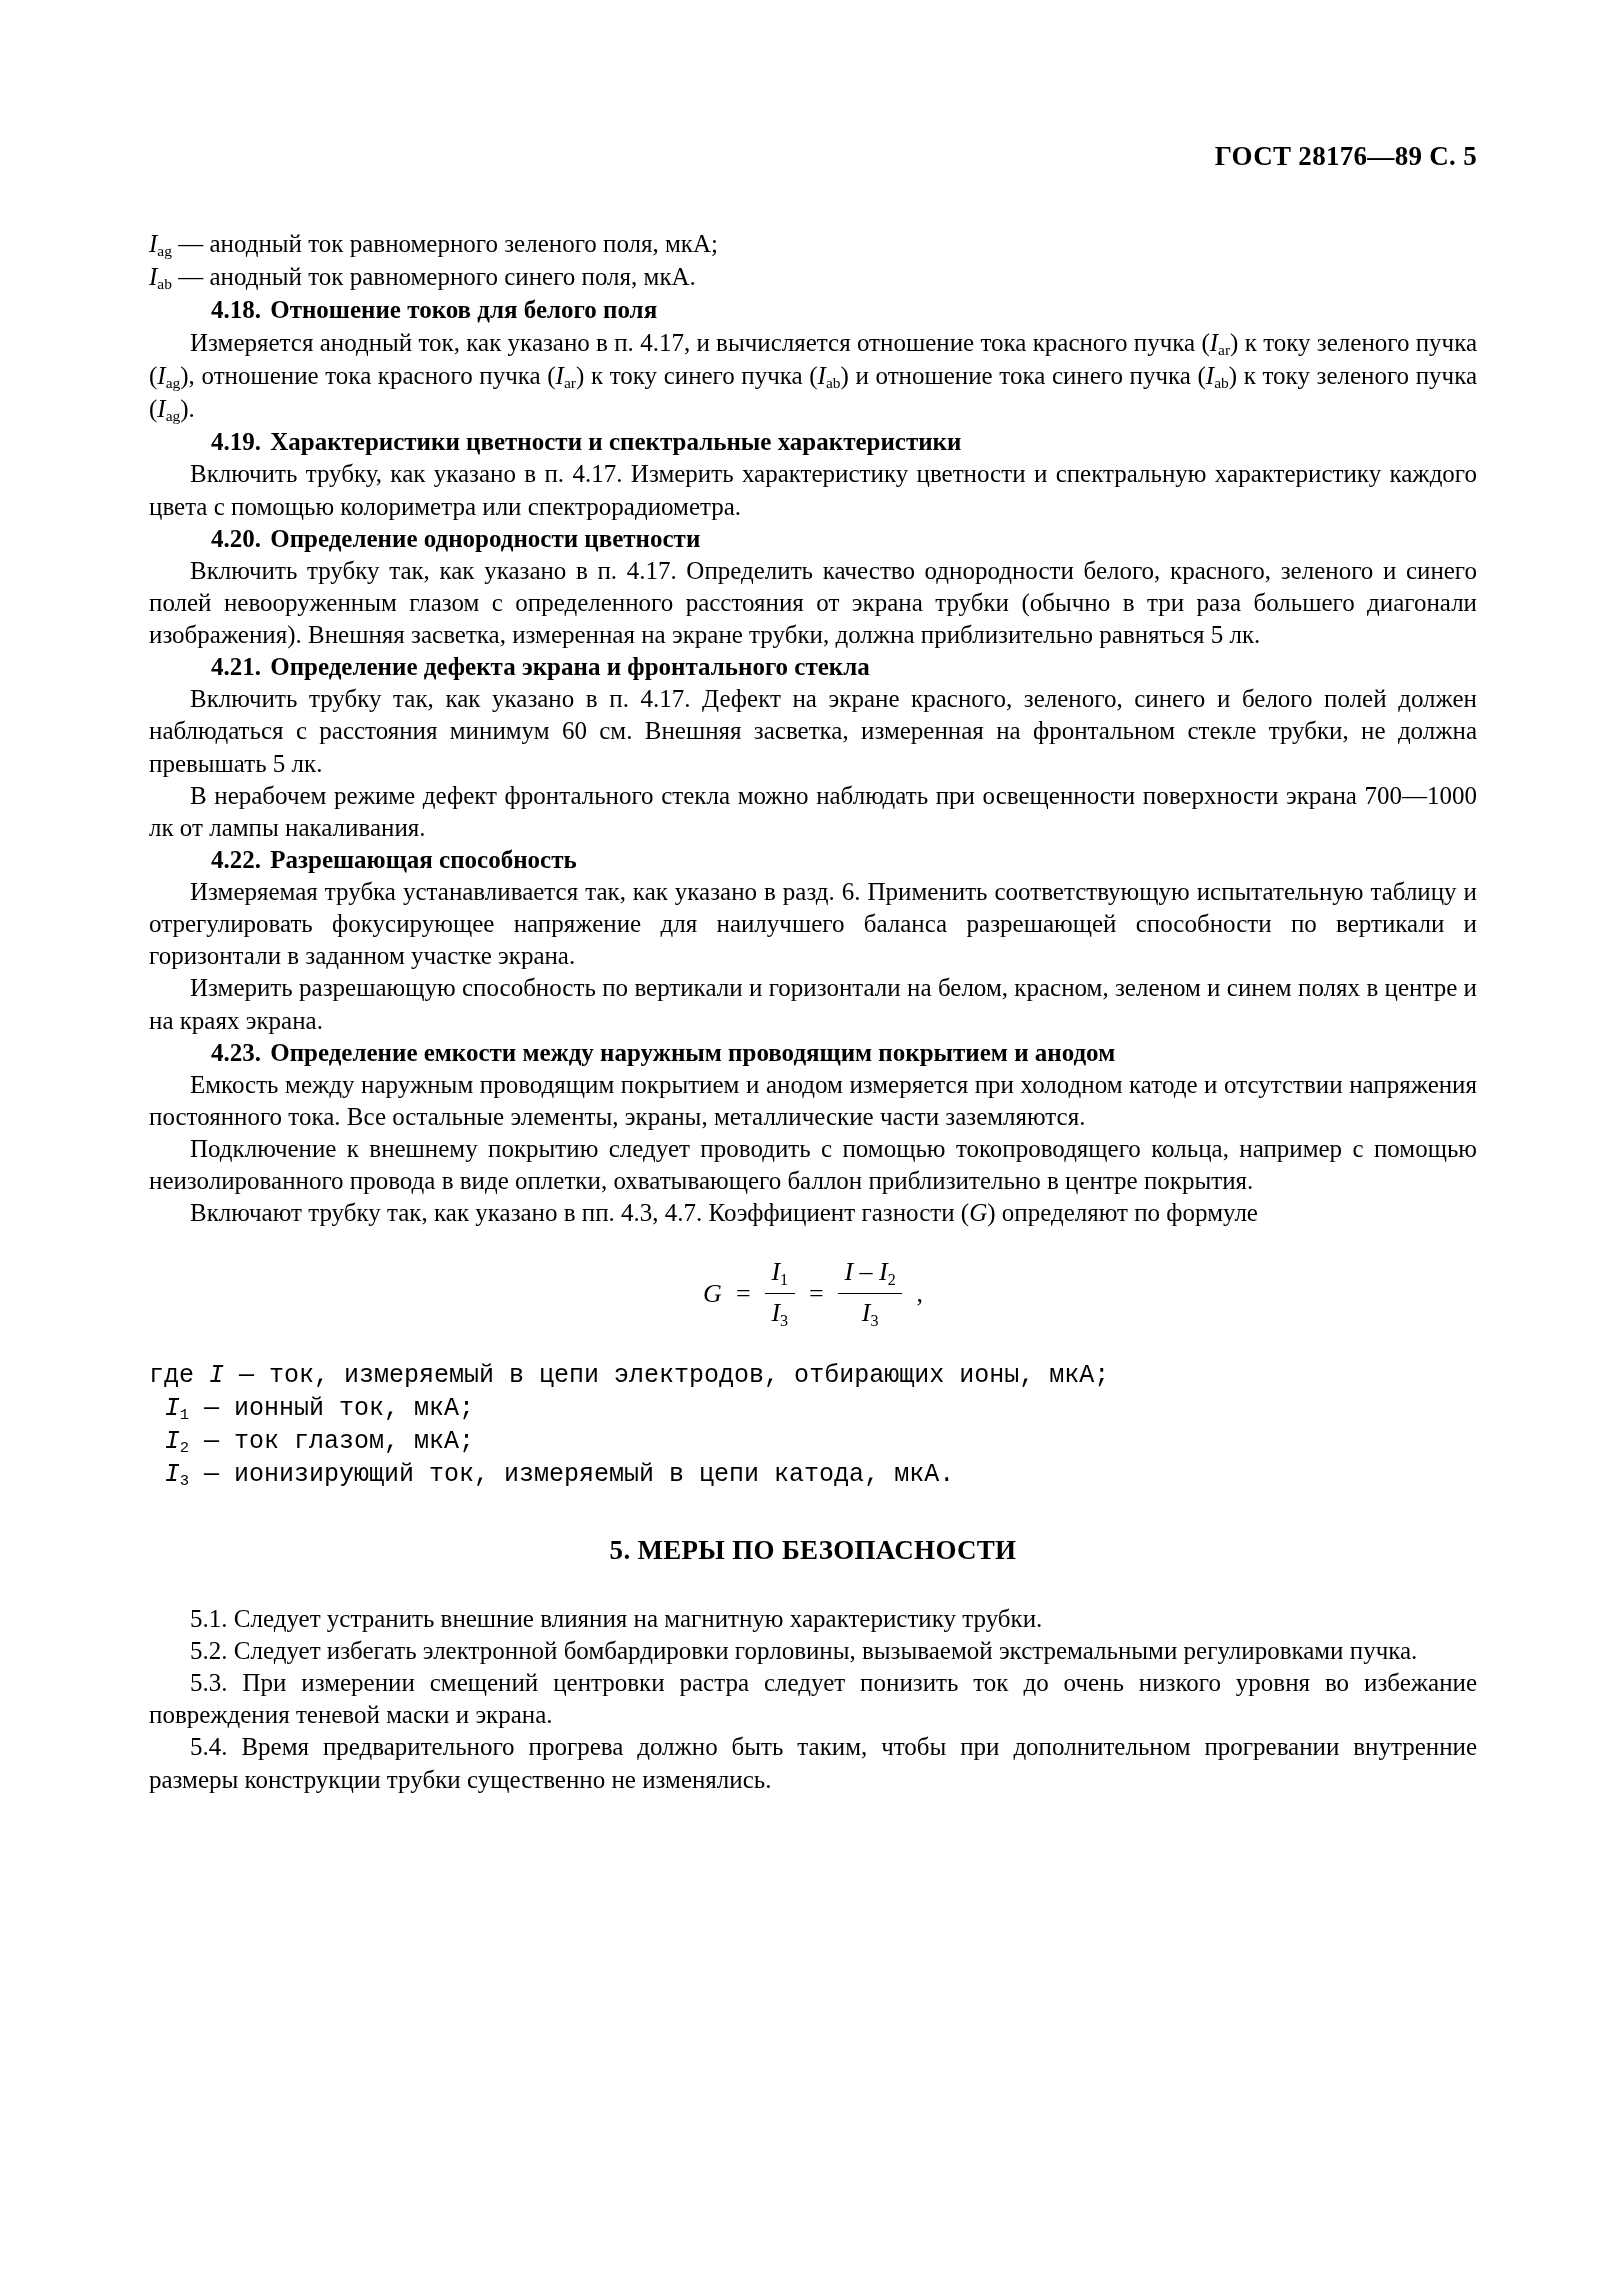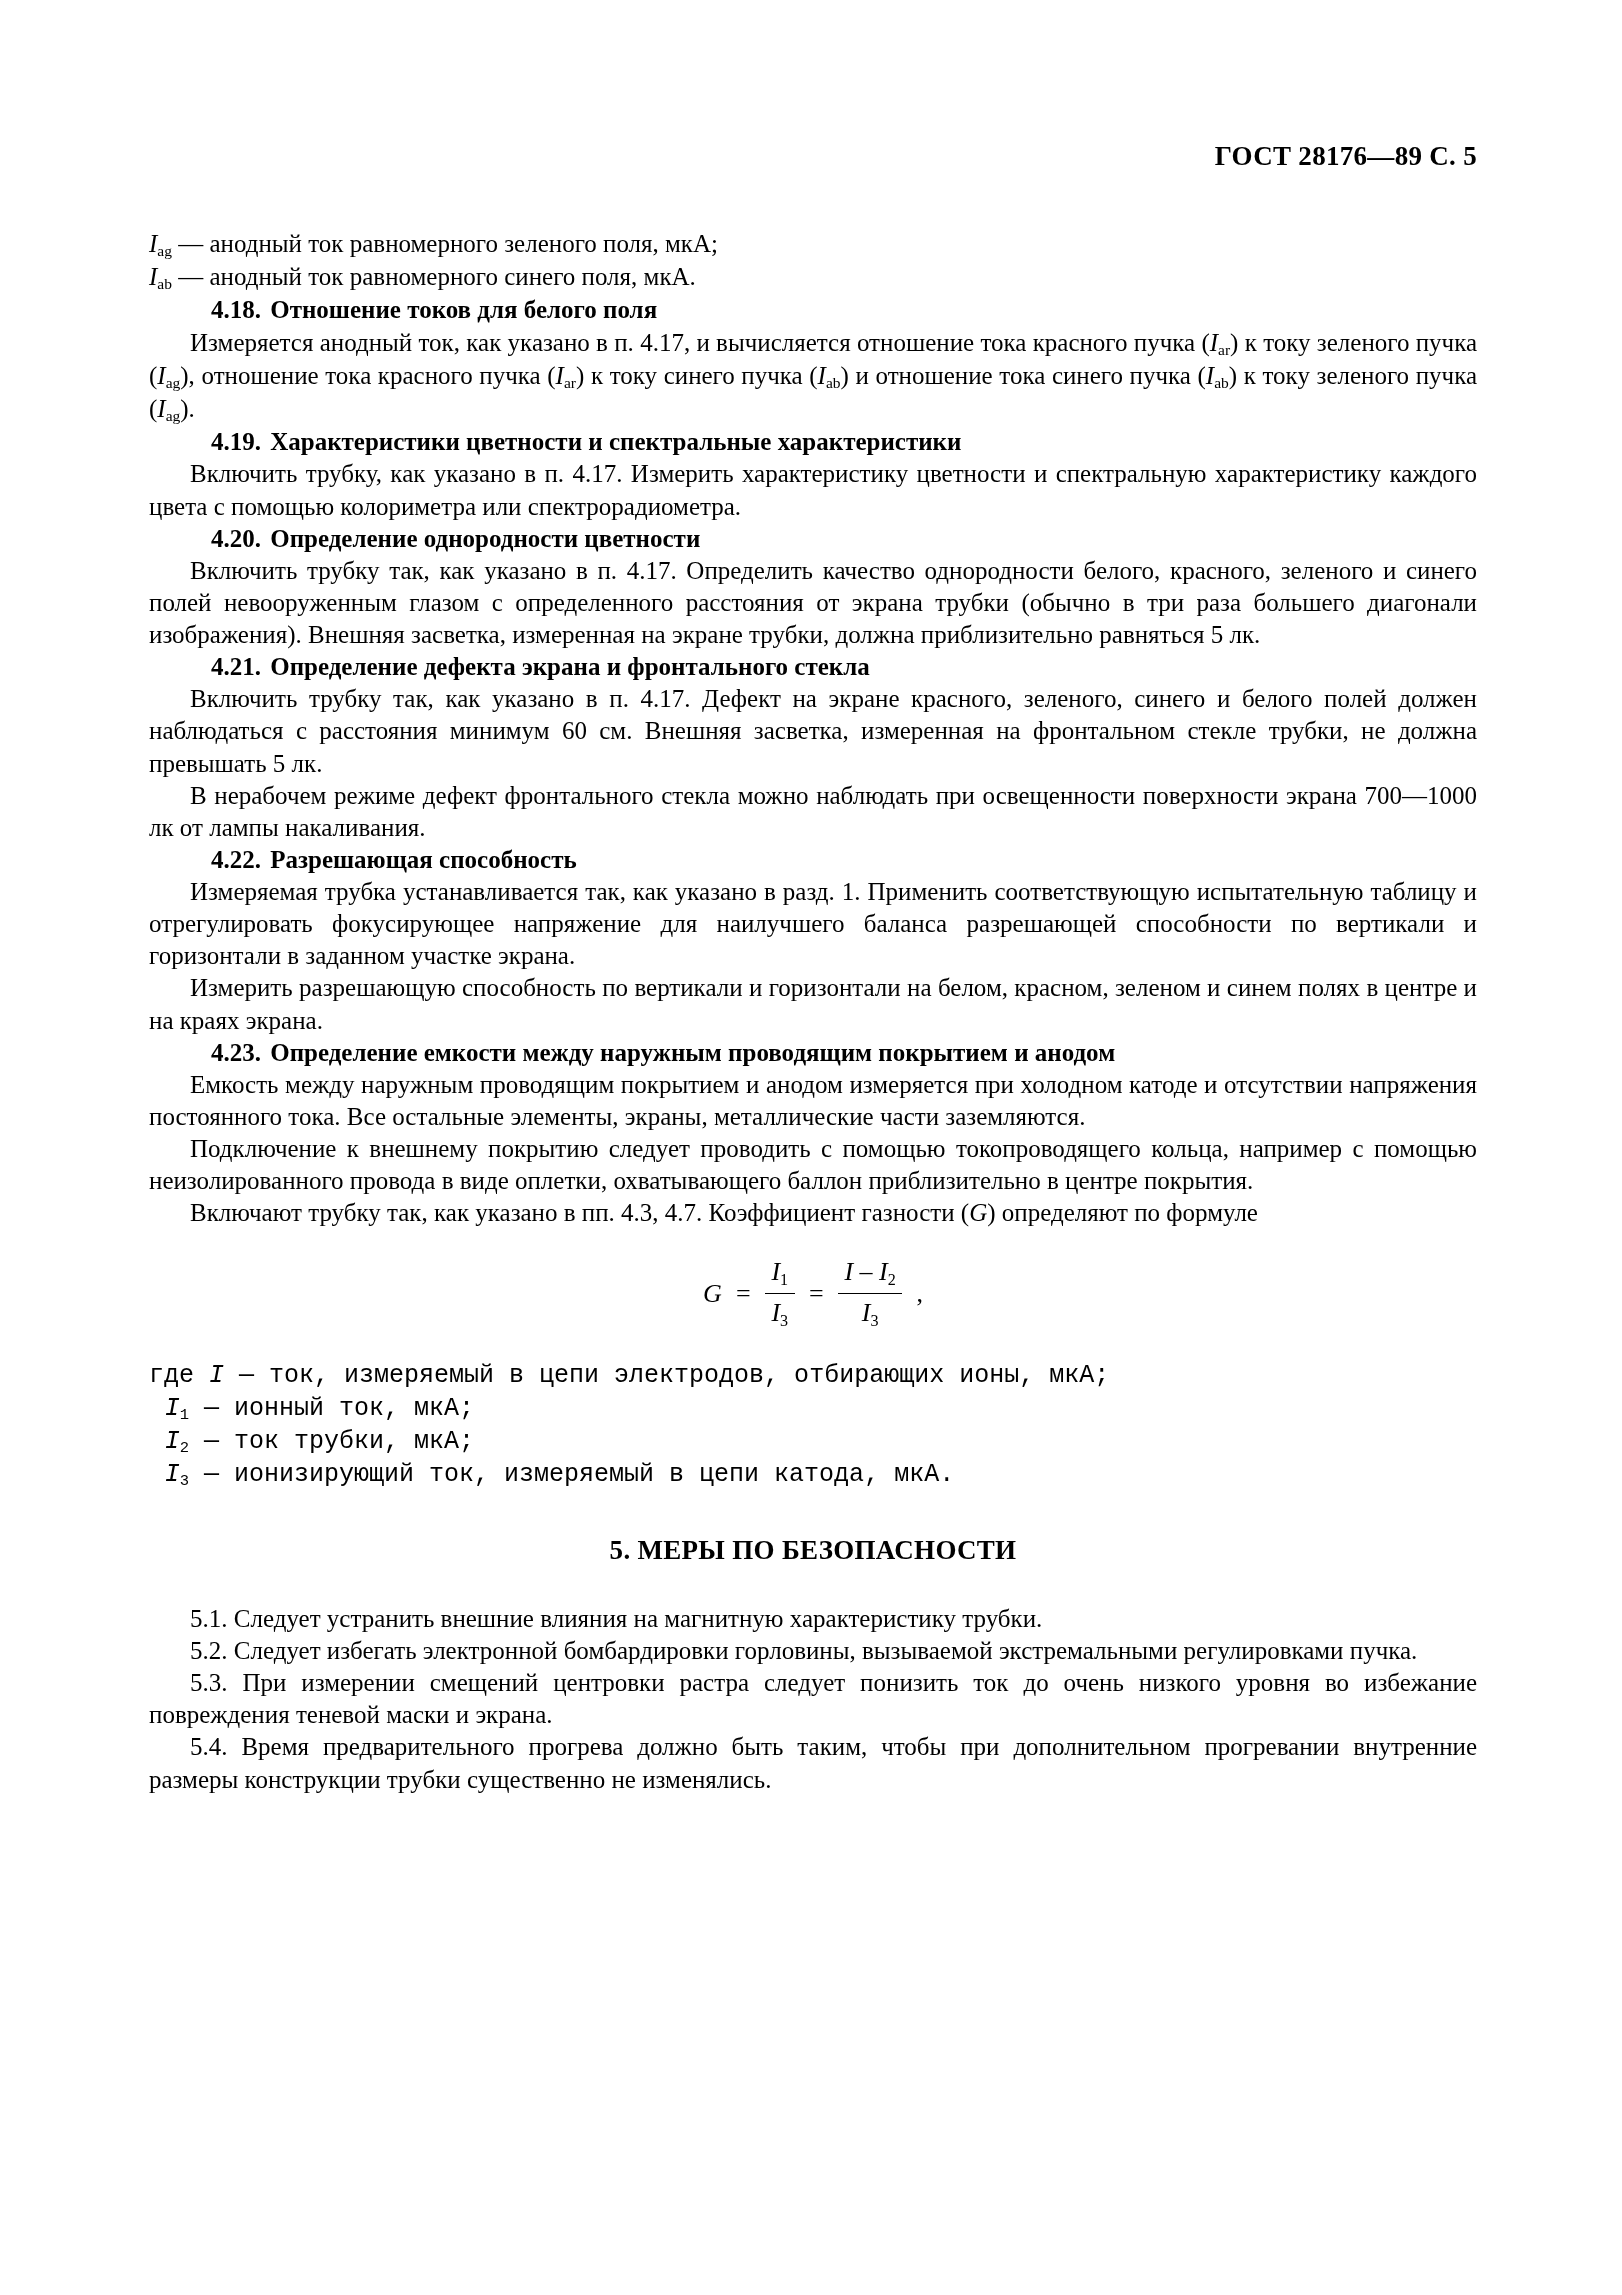--- a/index.html
+++ b/index.html
@@ -130,21 +130,21 @@
       <p class="indent">Включить трубку, как указано в п. 4.17. Измерить характеристику цветности и спектральную характеристику каждого цвета с помощью колориметра или спектрорадиометра.</p>
 
       <p class="clause-head"><span class="clause-num">4.20.</span><span class="sp"></span><span>Определение однородности цветности</span></p>
       <p class="indent">Включить трубку так, как указано в п. 4.17. Определить качество однородности белого, красного, зеленого и синего полей невооруженным глазом с определенного расстояния от экрана трубки (обычно в три раза большего диагонали изображения). Внешняя засветка, измеренная на экране трубки, должна приблизительно равняться 5 лк.</p>
 
       <p class="clause-head"><span class="clause-num">4.21.</span><span class="sp"></span><span>Определение дефекта экрана и фронтального стекла</span></p>
       <p class="indent">Включить трубку так, как указано в п. 4.17. Дефект на экране красного, зеленого, синего и белого полей должен наблюдаться с расстояния минимум 60 см. Внешняя засветка, измеренная на фронтальном стекле трубки, не должна превышать 5 лк.</p>
       <p class="indent">В нерабочем режиме дефект фронтального стекла можно наблюдать при освещенности поверхности экрана 700—1000 лк от лампы накаливания.</p>
 
       <p class="clause-head"><span class="clause-num">4.22.</span><span class="sp"></span><span>Разрешающая способность</span></p>
-      <p class="indent">Измеряемая трубка устанавливается так, как указано в разд. 1. Применить соответствующую испытательную таблицу и отрегулировать фокусирующее напряжение для наилучшего баланса разрешающей способности по вертикали и горизонтали в заданном участке экрана.</p>
+      <p class="indent">Измеряемая трубка устанавливается так, как указано в разд. 6. Применить соответствующую испытательную таблицу и отрегулировать фокусирующее напряжение для наилучшего баланса разрешающей способности по вертикали и горизонтали в заданном участке экрана.</p>
       <p class="indent">Измерить разрешающую способность по вертикали и горизонтали на белом, красном, зеленом и синем полях в центре и на краях экрана.</p>
 
       <p class="clause-head"><span class="clause-num">4.23.</span><span class="sp"></span><span>Определение емкости между наружным проводящим покрытием и анодом</span></p>
       <p class="indent">Емкость между наружным проводящим покрытием и анодом измеряется при холодном катоде и отсутствии напряжения постоянного тока. Все остальные элементы, экраны, металлические части заземляются.</p>
       <p class="indent">Подключение к внешнему покрытию следует проводить с помощью токопроводящего кольца, например с помощью неизолированного провода в виде оплетки, охватывающего баллон приблизительно в центре покрытия.</p>
 
       <p class="indent">Включают трубку так, как указано в пп. 4.3, 4.7. Коэффициент газности (<i>G</i>) определяют по формуле</p>
 
       <div class="formula">
         <span class="it eqsym">G</span>
@@ -157,21 +157,21 @@
         <span class="frac">
           <span class="num"><i>I</i> – <i>I</i><sub>2</sub></span>
           <span class="den"><i>I</i><sub>3</sub></span>
         </span>
         <span class="eqsym">,</span>
       </div>
 
       <div class="deflist">
         <p class="row first">где <i>I</i><span> — ток, измеряемый в цепи электродов, отбирающих ионы, мкА;</span></p>
         <p class="row"><i>I</i><sub>1</sub><span> — ионный ток, мкА;</span></p>
-        <p class="row"><i>I</i><sub>2</sub><span> — ток трубки, мкА;</span></p>
+        <p class="row"><i>I</i><sub>2</sub><span> — ток глазом, мкА;</span></p>
         <p class="row"><i>I</i><sub>3</sub><span> — ионизирующий ток, измеряемый в цепи катода, мкА.</span></p>
       </div>
 
       <div class="sec-title">5. МЕРЫ ПО БЕЗОПАСНОСТИ</div>
 
       <p class="indent">5.1. Следует устранить внешние влияния на магнитную характеристику трубки.</p>
       <p class="indent">5.2. Следует избегать электронной бомбардировки горловины, вызываемой экстремальными регулировками пучка.</p>
       <p class="indent">5.3. При измерении смещений центровки растра следует понизить ток до очень низкого уровня во избежание повреждения теневой маски и экрана.</p>
       <p class="indent">5.4. Время предварительного прогрева должно быть таким, чтобы при дополнительном прогревании внутренние размеры конструкции трубки существенно не изменялись.</p>
 

